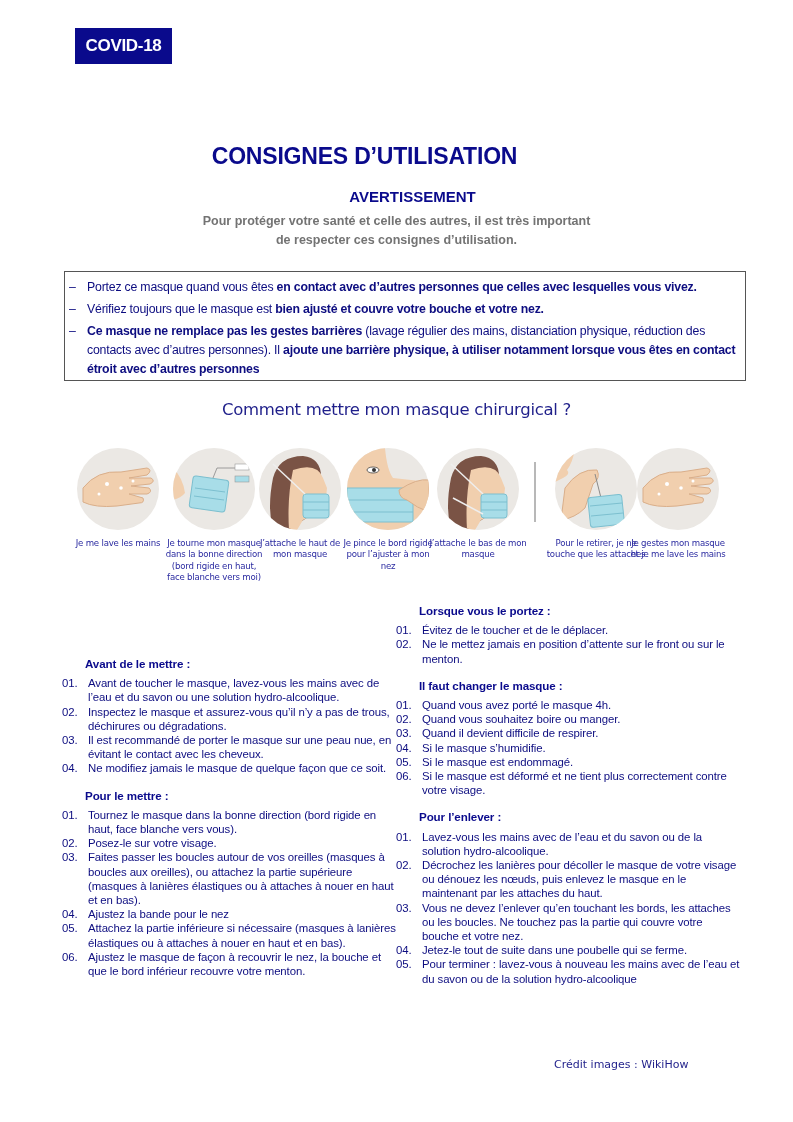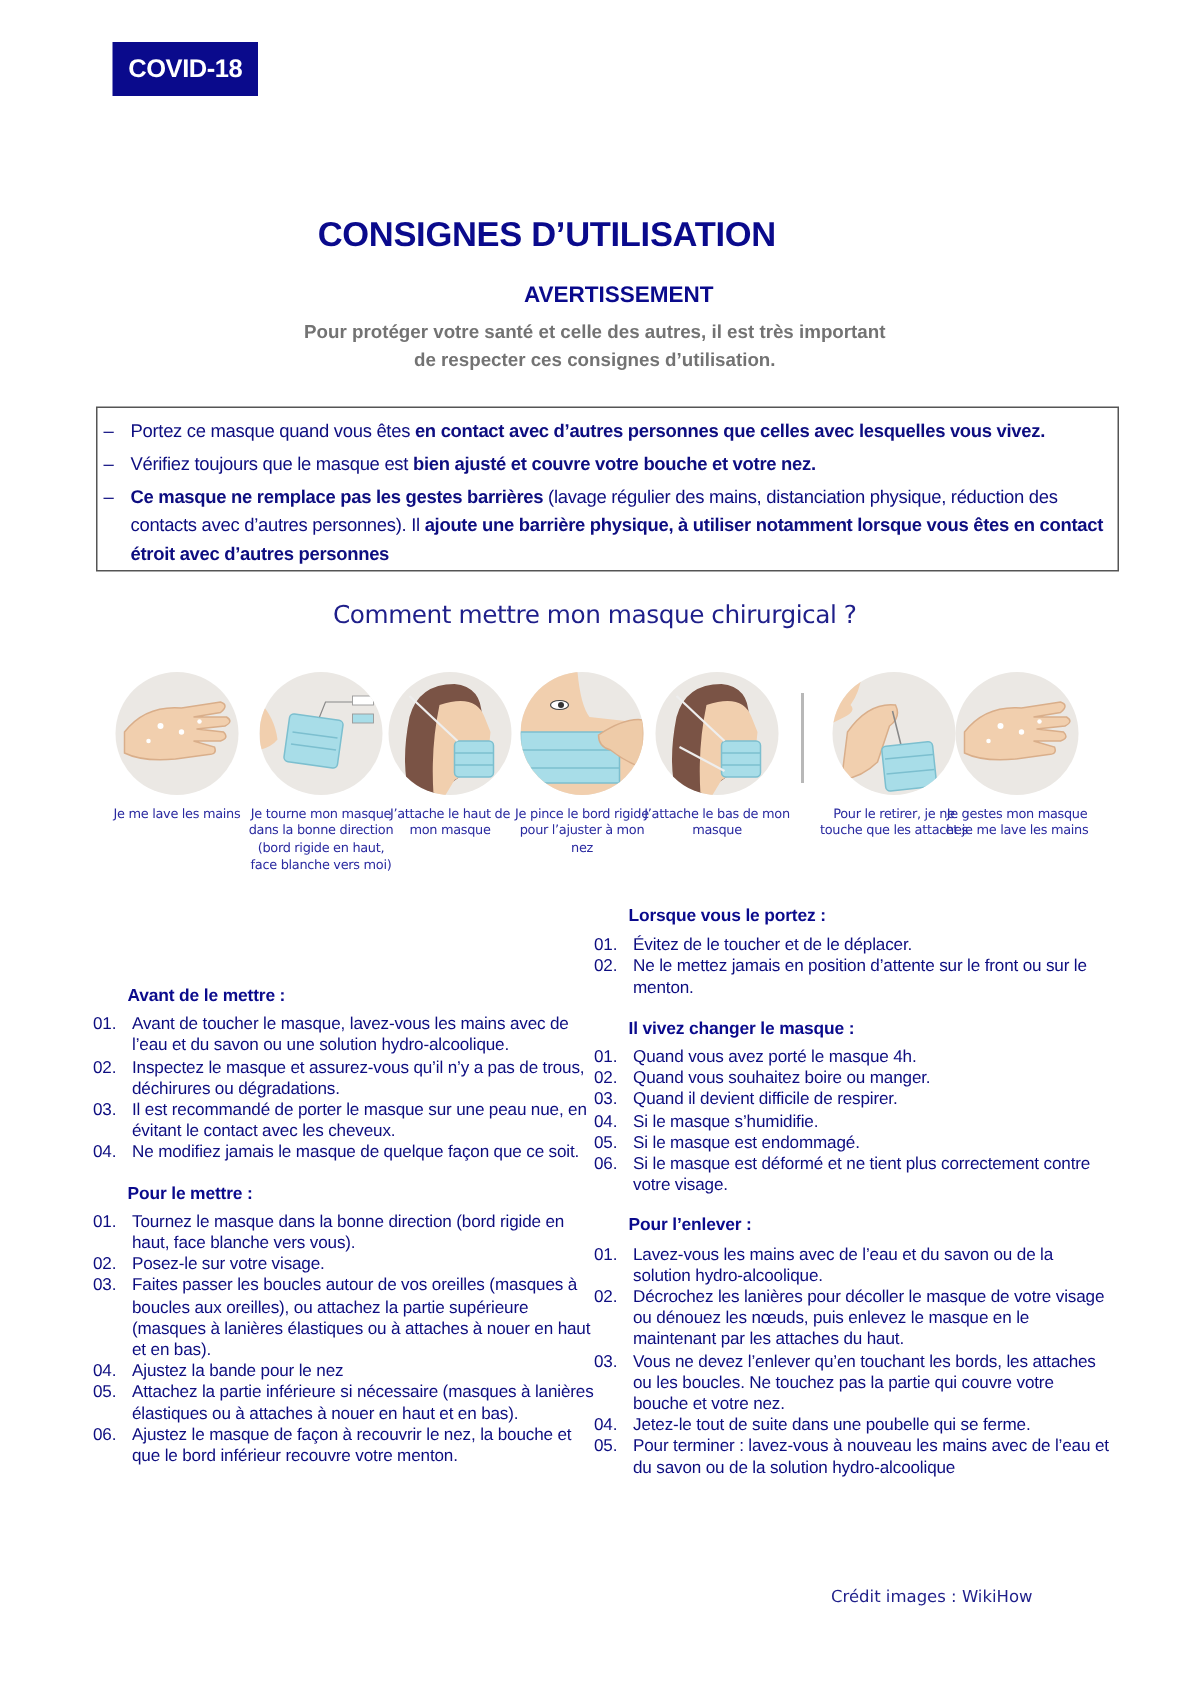--- a/index.html
+++ b/index.html
@@ -215,21 +215,21 @@
   </div>
 </div>
 
 <div class="col col-right">
   <div class="sec">
     <div class="sec-head">Lorsque vous le portez :</div>
     <div class="item"><span class="num">01.</span><span>Évitez de le toucher et de le déplacer.</span></div>
     <div class="item"><span class="num">02.</span><span>Ne le mettez jamais en position d’attente sur le front ou sur le menton.</span></div>
   </div>
   <div class="sec">
-    <div class="sec-head">Il vivez changer le masque :</div>
+    <div class="sec-head">Il faut changer le masque :</div>
     <div class="item"><span class="num">01.</span><span>Quand vous avez porté le masque 4h.</span></div>
     <div class="item"><span class="num">02.</span><span>Quand vous souhaitez boire ou manger.</span></div>
     <div class="item"><span class="num">03.</span><span>Quand il devient difficile de respirer.</span></div>
     <div class="item"><span class="num">04.</span><span>Si le masque s’humidifie.</span></div>
     <div class="item"><span class="num">05.</span><span>Si le masque est endommagé.</span></div>
     <div class="item"><span class="num">06.</span><span>Si le masque est déformé et ne tient plus correctement contre votre visage.</span></div>
   </div>
   <div class="sec">
     <div class="sec-head">Pour l’enlever :</div>
     <div class="item"><span class="num">01.</span><span>Lavez-vous les mains avec de l’eau et du savon ou de la solution hydro-alcoolique.</span></div>

